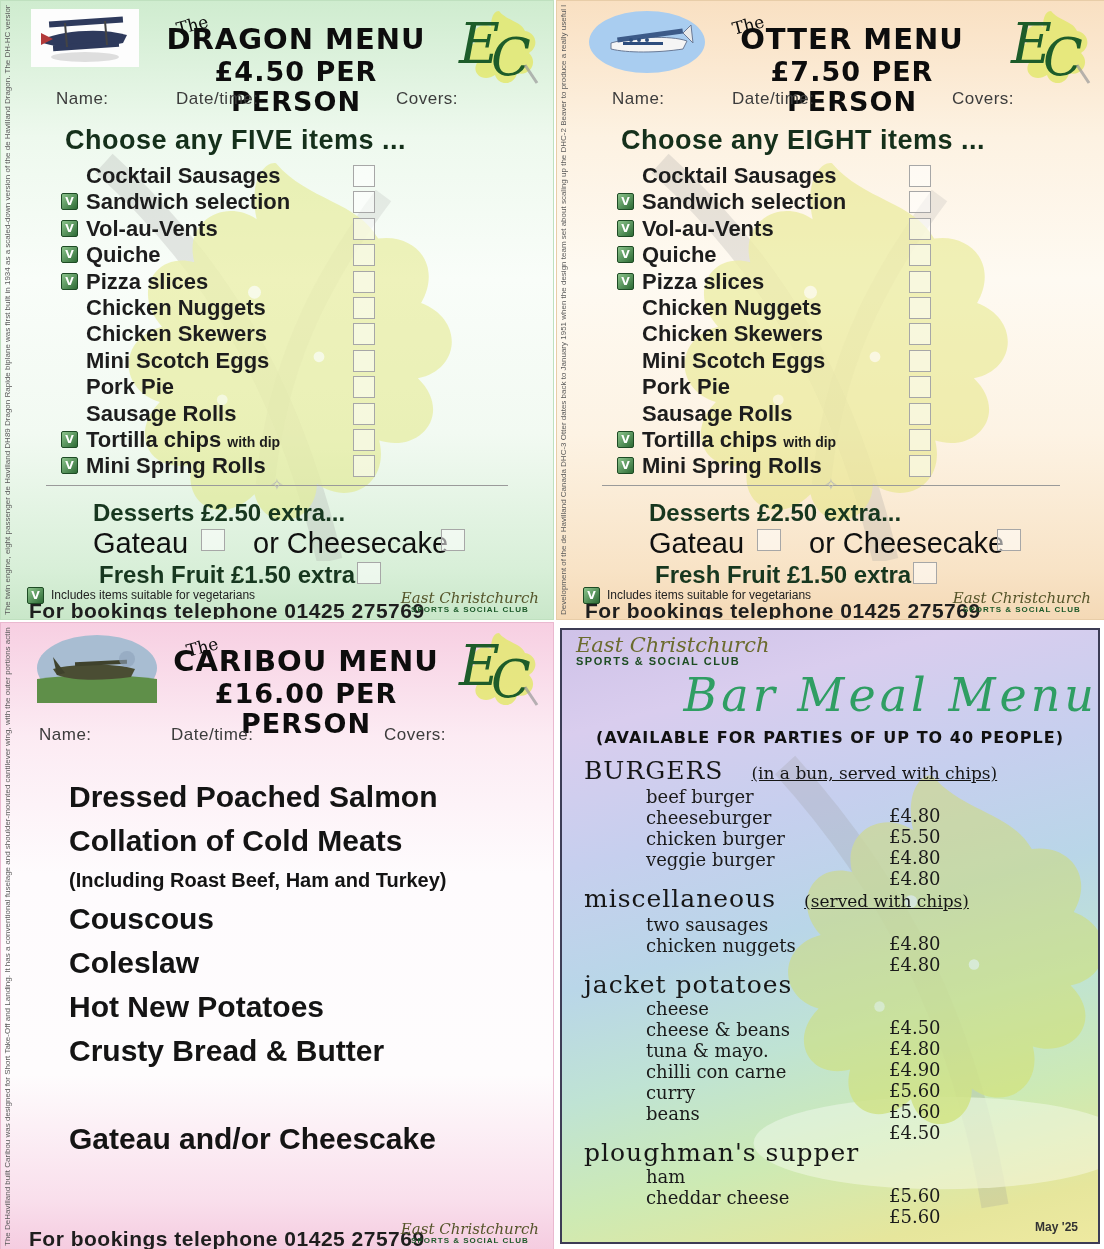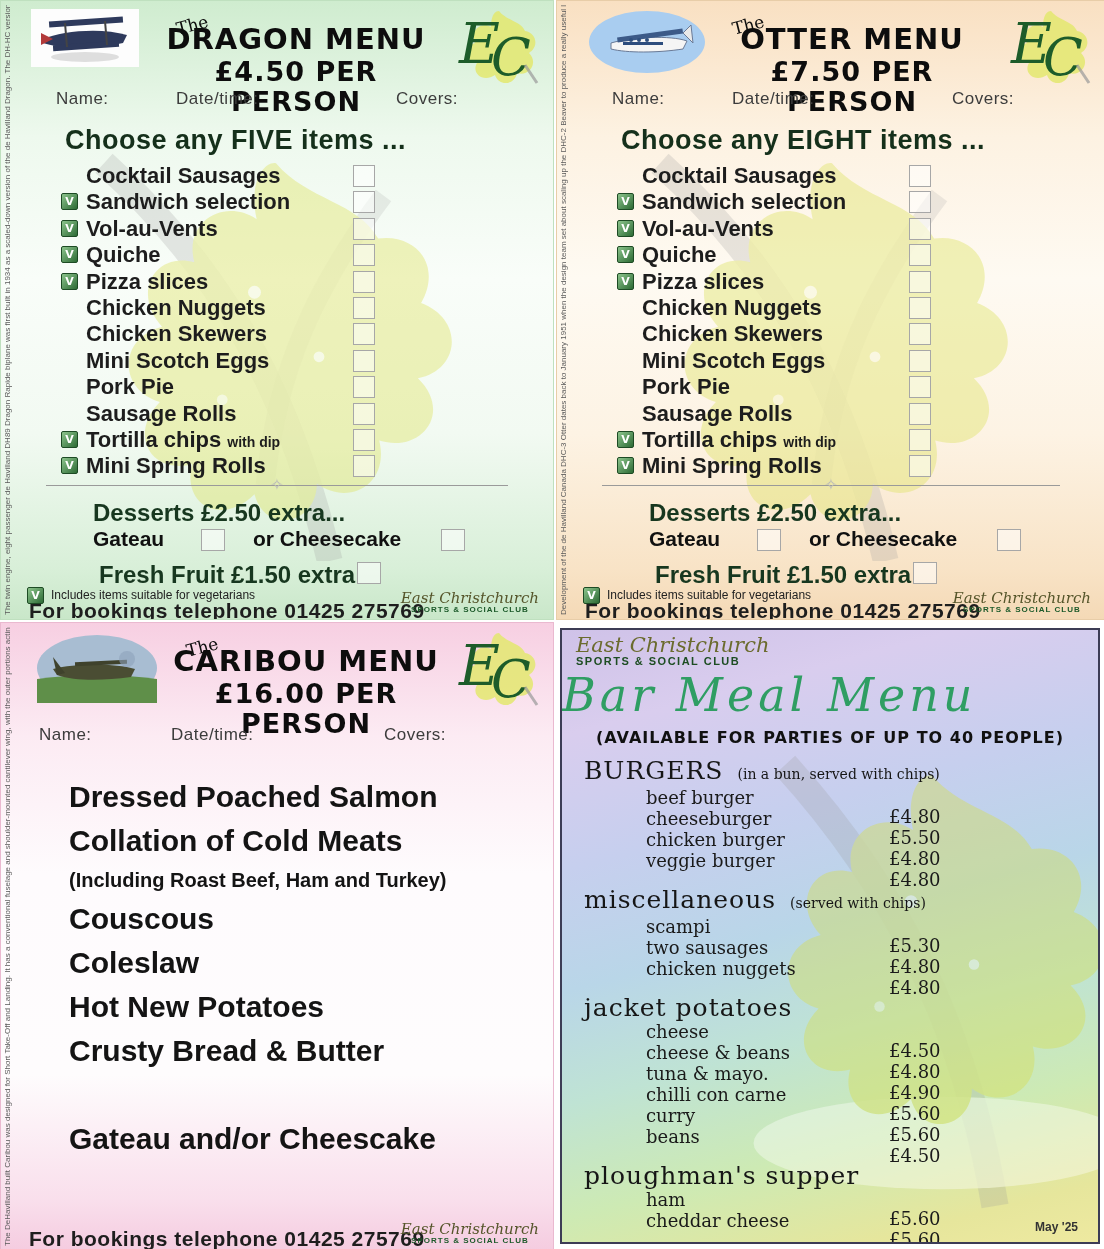--- a/index.html
+++ b/index.html
@@ -47,21 +47,21 @@
   .buffet-item .note{font-size:14px;margin-left:6px;}
   .veg-icon{position:absolute;left:60px;top:4px;width:15px;height:15px;
       background:linear-gradient(135deg,#8cc48c,#2c6a34);border:1px solid #1d4b24;border-radius:2px;
       color:#fff;font-size:11px;font-weight:bold;line-height:15px;text-align:center;font-family:"DejaVu Sans",sans-serif;}
   .checkbox{position:absolute;left:352px;top:2px;width:20px;height:20px;border:1px solid #a7a7a7;
       background:rgba(255,255,255,.55);}
   .divider{position:absolute;left:45px;right:45px;top:484px;border-top:1px solid #9a9a9a;}
   .divider .spark{position:absolute;left:50%;top:-11px;transform:translateX(-50%);
       background:transparent;color:#b9b9b9;font-size:16px;padding:0 8px;}
   .desserts-h{position:absolute;left:92px;top:498px;font-size:24px;font-weight:bold;color:#17371f;}
-  .dessert-row{position:absolute;left:92px;top:526px;font-size:21px;font-weight:bold;color:#101010;width:420px;}
+  .dessert-row{position:absolute;left:92px;top:526px;font-size:29px;font-weight:normal;color:#101010;width:420px;}
   .dessert-row .cb{position:absolute;top:2px;width:22px;height:20px;border:1px solid #a7a7a7;background:rgba(255,255,255,.55);}
   .cb.g{left:108px;} .cb.c{left:348px;}
   .or-cheese{position:absolute;left:160px;top:0;}
   .fruit-row{position:absolute;left:98px;top:560px;font-size:24px;font-weight:bold;color:#17371f;}
   .fruit-row .cb{position:absolute;left:258px;top:1px;width:22px;height:20px;border:1px solid #a7a7a7;background:rgba(255,255,255,.55);}
   .veg-note{position:absolute;left:26px;top:586px;font-size:12px;color:#222;}
   .veg-note .veg-icon{position:static;display:inline-block;margin-right:7px;vertical-align:middle;}
   .bookings{position:absolute;left:28px;top:598px;font-size:21px;font-weight:bold;color:#1e1e1e;letter-spacing:.5px;}
   .club{position:absolute;right:14px;text-align:center;line-height:11px;}
   .club.btm{bottom:4px;}
@@ -74,29 +74,29 @@
   .caribou .fields .f-covers{left:383px;}
   .caribou-list{position:absolute;left:68px;top:152px;right:20px;}
   .c-item{font-size:30px;font-weight:bold;color:#141414;line-height:44px;white-space:nowrap;}
   .c-note{font-size:20px;font-weight:bold;color:#141414;line-height:34px;}
   .c-gap{height:44px;}
   .caribou .bookings{top:604px;}
   
   .bar-logo{position:absolute;left:14px;top:8px;line-height:15px;}
   .bar-logo .script{font-family:"DejaVu Serif",serif;font-style:italic;font-size:21px;color:#6b6b2e;}
   .bar-logo .sub{display:block;font-size:11px;font-weight:bold;color:#1d4d22;letter-spacing:1.5px;}
-  .bar-title{position:absolute;left:0;right:0;top:38px;text-align:left;margin:0;
+  .bar-title{position:absolute;left:0;right:0;top:38px;text-align:right;margin:0;
       font-family:"DejaVu Serif",serif;font-style:italic;font-weight:normal;
       font-size:46px;color:#2f9e63;letter-spacing:4px;}
   .bar-sub{position:absolute;left:0;right:0;top:98px;text-align:center;font-size:16px;font-weight:bold;
       color:#111;letter-spacing:1px;font-family:"DejaVu Sans",sans-serif;}
   .bar-sections{position:absolute;left:22px;right:14px;top:128px;font-family:"DejaVu Serif",serif;}
   .bar-section{margin-bottom:16px;}
   .bar-sec-h{font-size:25px;color:#161616;letter-spacing:1px;line-height:26px;}
-  .bar-sec-h .secnote{font-size:14px;letter-spacing:0;margin-left:14px;}
+  .bar-sec-h .secnote{font-size:17px;letter-spacing:0;margin-left:28px;text-decoration:underline;}
   .bar-row{position:relative;padding-left:62px;height:21px;font-size:18px;color:#1a1a1a;line-height:21px;}
   .bar-row .price{position:absolute;left:305px;top:0;margin-top:19px;}
   .bar-date{position:absolute;right:20px;bottom:8px;font-size:12px;font-weight:bold;color:#333;
       font-family:"Liberation Sans",sans-serif;}
   .wm{position:absolute;pointer-events:none;}
 </style>
 </head>
 <body>
 
 <div class="page">
@@ -320,21 +320,20 @@
       <div class="bar-sections" id="bar-sections">
           <div class="bar-section">
             <div class="bar-sec-h">BURGERS<span class="secnote">(in a bun, served with chips)</span></div>
             <div class="bar-row"><span>beef burger</span><span class="price">£4.80</span></div>
             <div class="bar-row"><span>cheeseburger</span><span class="price">£5.50</span></div>
             <div class="bar-row"><span>chicken burger</span><span class="price">£4.80</span></div>
             <div class="bar-row"><span>veggie burger</span><span class="price">£4.80</span></div>
           </div>
           <div class="bar-section">
             <div class="bar-sec-h">miscellaneous<span class="secnote">(served with chips)</span></div>
-            <div class="bar-row"><span>scampi</span><span class="price">£5.30</span></div>
             <div class="bar-row"><span>two sausages</span><span class="price">£4.80</span></div>
             <div class="bar-row"><span>chicken nuggets</span><span class="price">£4.80</span></div>
           </div>
           <div class="bar-section">
             <div class="bar-sec-h">jacket potatoes</div>
             <div class="bar-row"><span>cheese</span><span class="price">£4.50</span></div>
             <div class="bar-row"><span>cheese &amp; beans</span><span class="price">£4.80</span></div>
             <div class="bar-row"><span>tuna &amp; mayo.</span><span class="price">£4.90</span></div>
             <div class="bar-row"><span>chilli con carne</span><span class="price">£5.60</span></div>
             <div class="bar-row"><span>curry</span><span class="price">£5.60</span></div>

